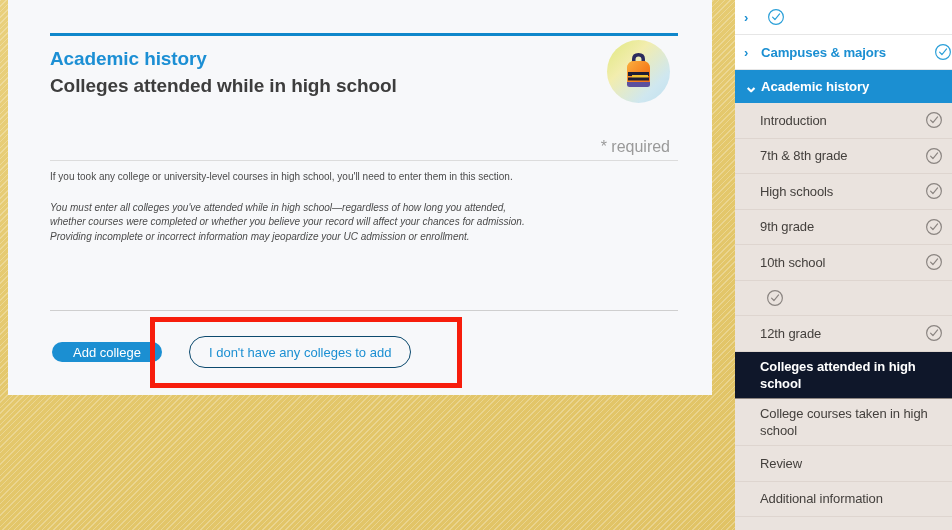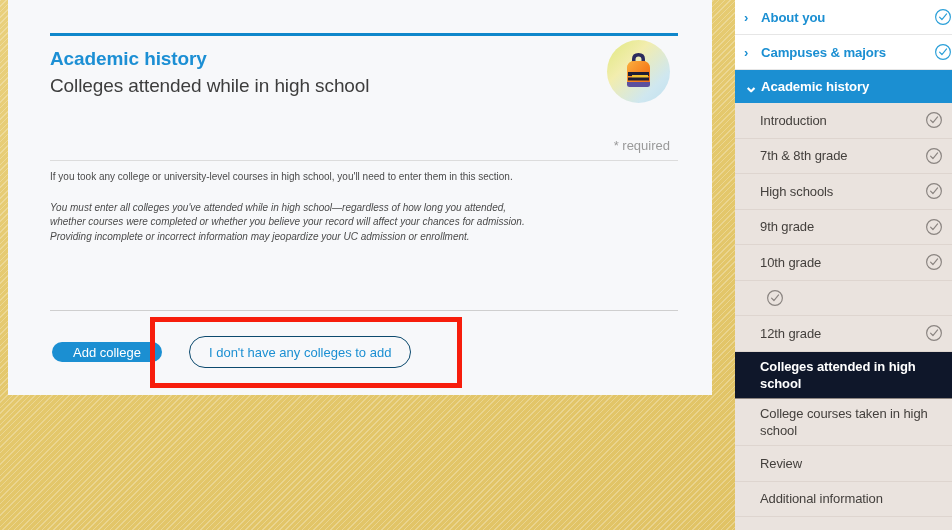--- a/index.html
+++ b/index.html
@@ -49,41 +49,41 @@
     color: #1c8fd4;
     font-size: 19px;
     font-weight: bold;
     letter-spacing: -0.1px;
   }
 
   .page-title {
     margin-top: 5px;
     color: #3d3d3d;
     font-size: 19px;
-    font-weight: normal;
+    font-weight: bold;
     letter-spacing: -0.1px;
   }
 
   
   .badge {
     position: absolute;
     right: 42px;
     top: 40px;
     width: 63px;
     height: 63px;
     border-radius: 50%;
     background: linear-gradient(135deg, #dfe87f 0%, #f2edae 35%, #cfe7f0 75%, #bfe0ef 100%);
   }
   .badge svg { display: block; }
 
   .required-note {
     position: absolute;
     right: 42px;
     top: 138px;
-    font-size: 13px;
+    font-size: 16px;
     color: #9a9a9a;
   }
 
   .hr-light {
     position: absolute;
     left: 42px;
     top: 160px;
     width: 628px;
     height: 1px;
     background: #dcdcdc;
@@ -277,21 +277,20 @@
     <button class="btn-secondary">I don't have any colleges to add</button>
   </div>
 </div>
 
 <div id="annotation-box"></div>
 
 <div id="sidebar">
   <div id="sidebar-sections">
       <div class="nav-top">
         <span class="chev">›</span>
-        <span class="lbl">About you</span>
         <svg class="check" viewBox="0 0 20 20">
           <circle cx="10" cy="10" r="8.2" fill="none" stroke="#2a9fd8" stroke-width="1.3"></circle>
           <path d="M6.2 10.2 L8.8 12.8 L14 6.6" fill="none" stroke="#2a9fd8" stroke-width="1.3" stroke-linecap="round" stroke-linejoin="round"></path>
         </svg>
       </div>
       <div class="nav-top">
         <span class="chev">›</span>
         <span class="lbl">Campuses &amp; majors</span>
         <svg class="check" viewBox="0 0 20 20">
           <circle cx="10" cy="10" r="8.2" fill="none" stroke="#2a9fd8" stroke-width="1.3"></circle>
@@ -326,21 +325,21 @@
         </svg>
       </div>
       <div class="nav-sub">
         <span class="lbl">9th grade</span>
         <svg class="check" viewBox="0 0 20 20">
           <circle cx="10" cy="10" r="8.2" fill="none" stroke="#8a8480" stroke-width="1.3"></circle>
           <path d="M6.2 10.2 L8.8 12.8 L14 6.6" fill="none" stroke="#8a8480" stroke-width="1.3" stroke-linecap="round" stroke-linejoin="round"></path>
         </svg>
       </div>
       <div class="nav-sub">
-        <span class="lbl">10th grade</span>
+        <span class="lbl">10th school</span>
         <svg class="check" viewBox="0 0 20 20">
           <circle cx="10" cy="10" r="8.2" fill="none" stroke="#8a8480" stroke-width="1.3"></circle>
           <path d="M6.2 10.2 L8.8 12.8 L14 6.6" fill="none" stroke="#8a8480" stroke-width="1.3" stroke-linecap="round" stroke-linejoin="round"></path>
         </svg>
       </div>
       <div class="nav-sub">
         <svg class="check" viewBox="0 0 20 20">
           <circle cx="10" cy="10" r="8.2" fill="none" stroke="#8a8480" stroke-width="1.3"></circle>
           <path d="M6.2 10.2 L8.8 12.8 L14 6.6" fill="none" stroke="#8a8480" stroke-width="1.3" stroke-linecap="round" stroke-linejoin="round"></path>
         </svg>

